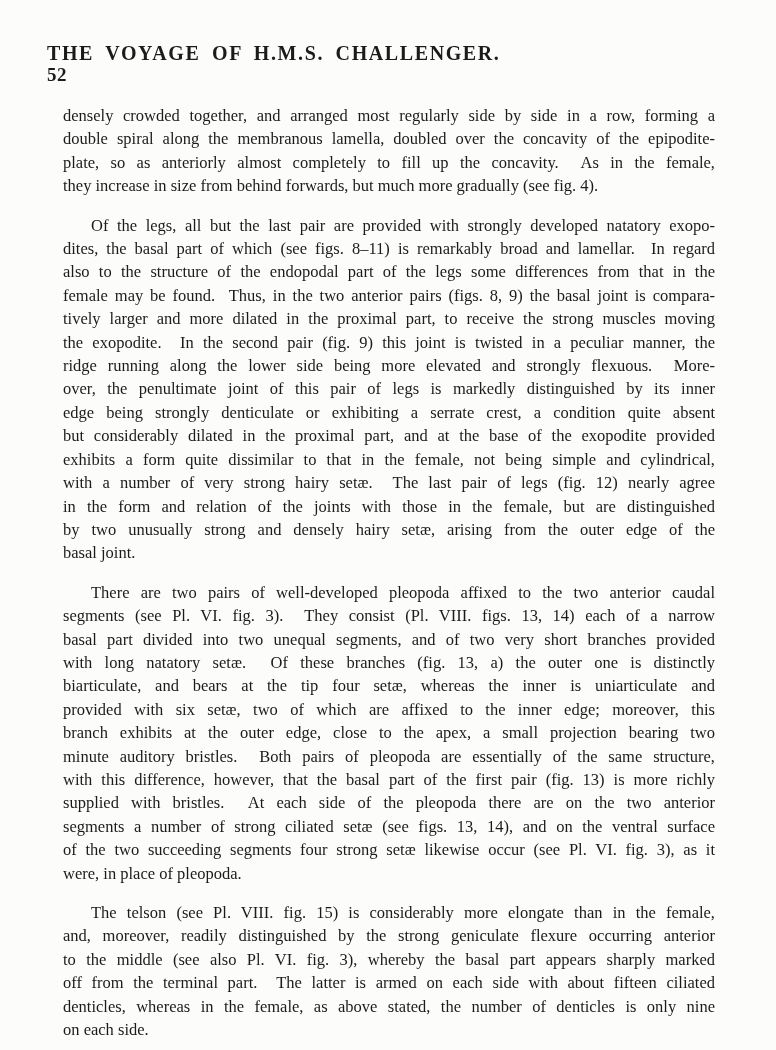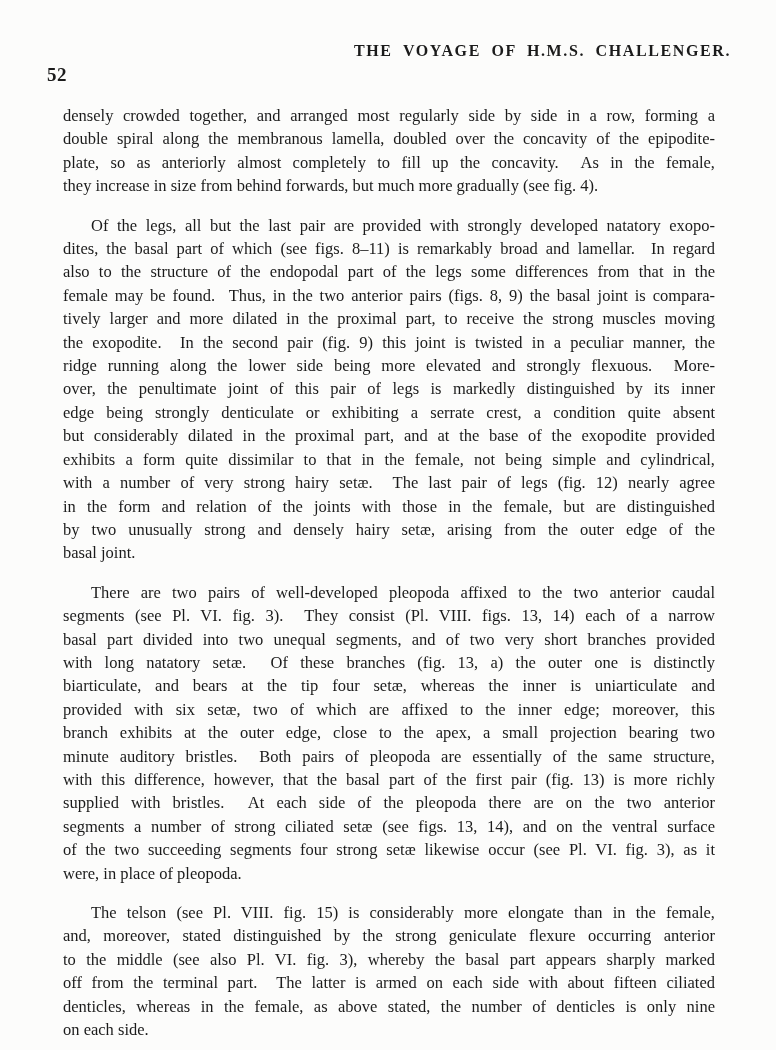--- a/index.html
+++ b/index.html
@@ -26,22 +26,22 @@
   .page-number {
     position: absolute;
     left: 0;
     top: 0;
     font-size: 19px;
     font-weight: 700;
     letter-spacing: 0.5px;
     margin-top: 24px;
   }
   .running-head {
-    text-align: right;
-    font-size: 16px;
+    text-align: left;
+    font-size: 20px;
     font-weight: 700;
     letter-spacing: 1.6px;
     word-spacing: 5px;
     padding-top: 2px;
   }
   .body-text {
     position: absolute;
     left: 47px;
     top: 88px;
     width: 684px;
@@ -105,21 +105,21 @@
       <div class="line">minute auditory bristles.  Both pairs of pleopoda are essentially of the same structure,</div>
       <div class="line">with this difference, however, that the basal part of the first pair (fig. 13) is more richly</div>
       <div class="line">supplied with bristles.  At each side of the pleopoda there are on the two anterior</div>
       <div class="line">segments a number of strong ciliated setæ (see figs. 13, 14), and on the ventral surface</div>
       <div class="line">of the two succeeding segments four strong setæ likewise occur (see Pl. VI. fig. 3), as it</div>
       <div class="line last">were, in place of pleopoda.</div>
     </div>
 
     <div class="para">
       <div class="line first-indent">The telson (see Pl. VIII. fig. 15) is considerably more elongate than in the female,</div>
-      <div class="line">and, moreover, stated distinguished by the strong geniculate flexure occurring anterior</div>
+      <div class="line">and, moreover, readily distinguished by the strong geniculate flexure occurring anterior</div>
       <div class="line">to the middle (see also Pl. VI. fig. 3), whereby the basal part appears sharply marked</div>
       <div class="line">off from the terminal part.  The latter is armed on each side with about fifteen ciliated</div>
       <div class="line">denticles, whereas in the female, as above stated, the number of denticles is only nine</div>
       <div class="line last">on each side.</div>
     </div>
 
   </div>
 </div>
 
 </body></html>

